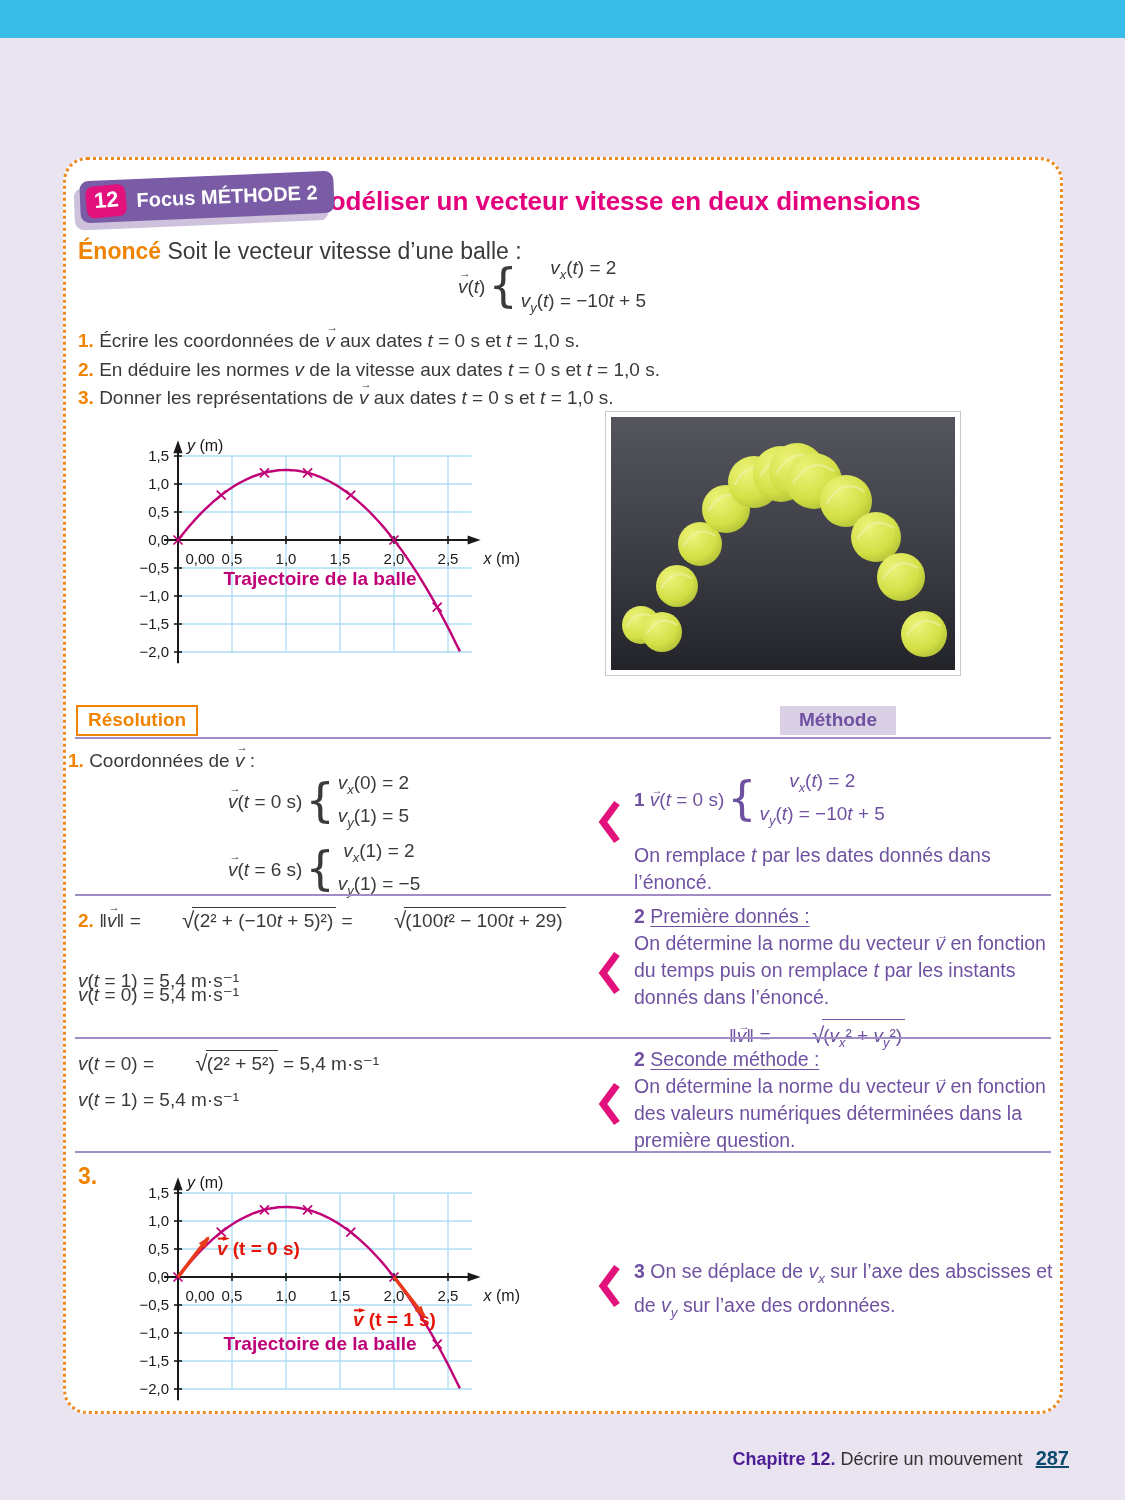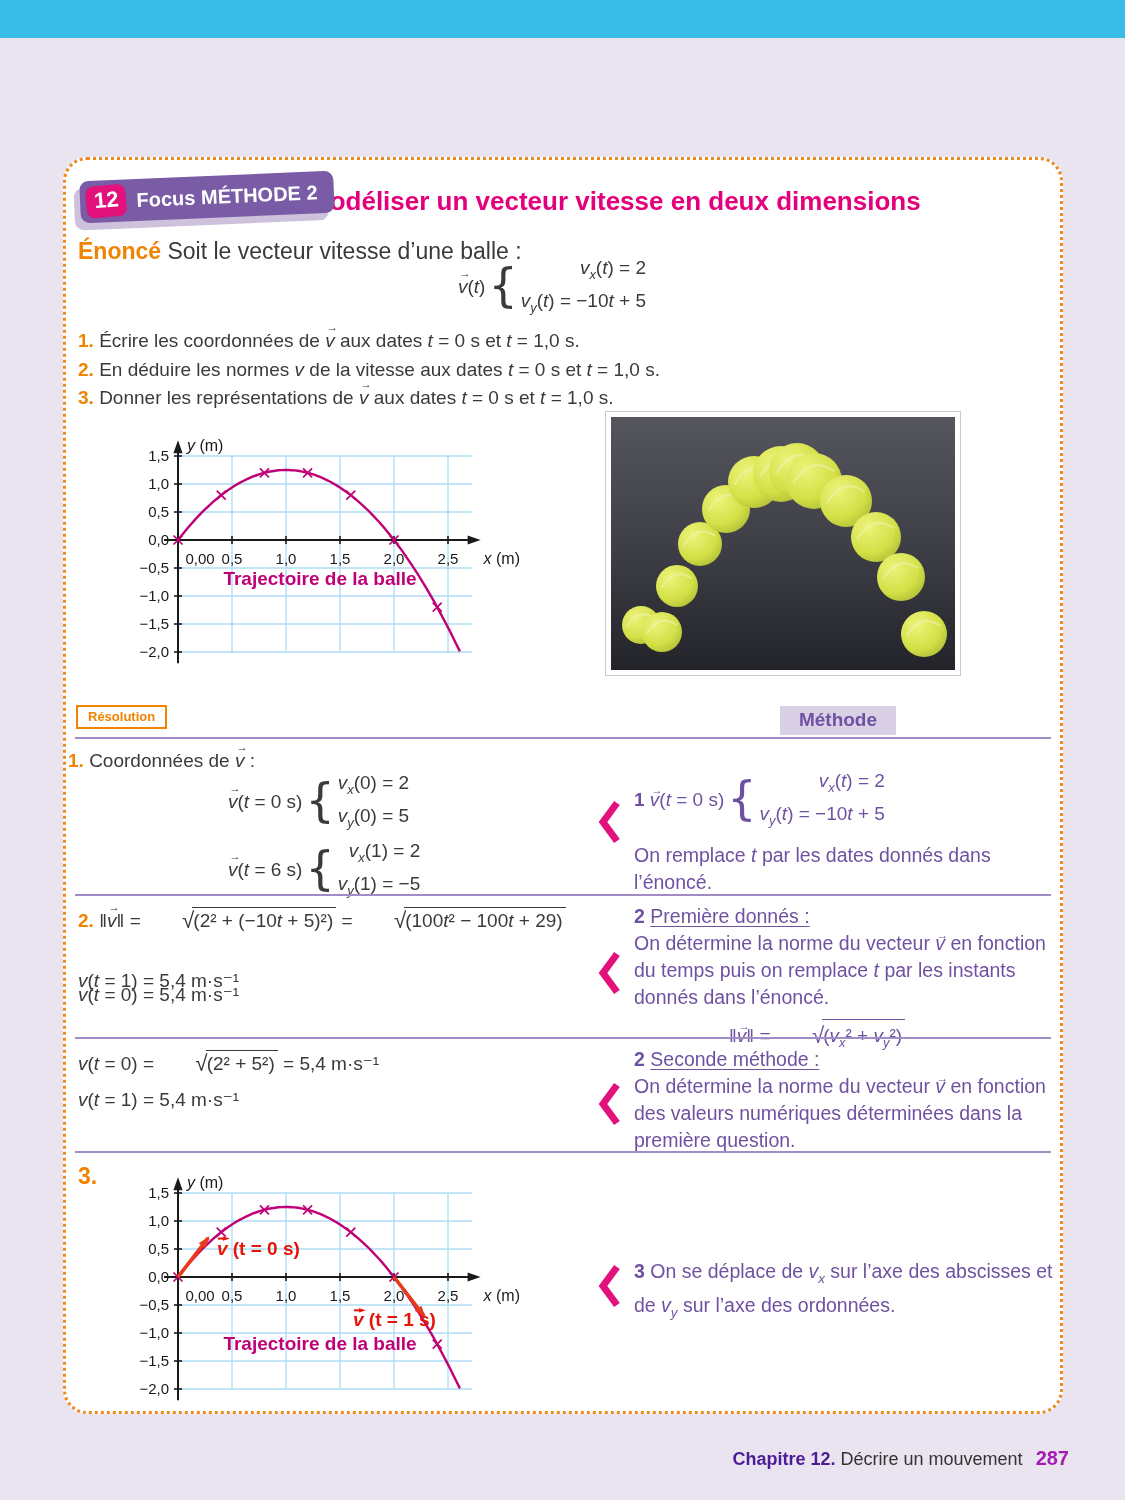--- a/index.html
+++ b/index.html
@@ -24,35 +24,35 @@
   .tk-n{font-weight:bold;}
   .tk-u{text-decoration:underline;text-underline-offset:3px;}
   sub.tk-s{font-style:italic;font-size:0.68em;}
   .vec{font-style:italic;position:relative;display:inline-block;}
   .vec::after{content:"\2192";position:absolute;left:0.12em;top:-0.78em;font-size:0.6em;font-style:normal;}
   .sqrt{display:inline-block;white-space:nowrap;margin-left:36px;}
   .sqrt .sign{display:inline-block;font-size:1.18em;margin-right:-2px;transform:translateY(1px);}
   .sqrt .rad{display:inline-block;border-top:1.6px solid currentColor;padding:2px 3px 0 1px;}
   .sys{display:inline-flex;align-items:center;vertical-align:middle;margin-left:3px;}
   .sys .br{font-size:46px;font-weight:400;line-height:0.9;margin-right:3px;transform:translateY(-2px);font-family:"DejaVu Sans",sans-serif;}
-  .sys .lns{display:flex;flex-direction:column;text-align:right;}
+  .sys .lns{display:flex;flex-direction:column;text-align:center;}
   .sys .ln{line-height:26px;white-space:nowrap;}
   
-  .resbox{left:76px;top:705px;border:2px solid #F08300;color:#F08300;font-weight:bold;font-size:13px;padding:2px 10px 3px;background:#fff;z-index:2;}
+  .resbox{left:76px;top:705px;border:2px solid #F08300;color:#F08300;font-weight:bold;font-size:19px;padding:2px 10px 3px;background:#fff;z-index:2;}
   .methbox{left:780px;top:706px;width:116px;text-align:center;background:#DAD0E6;color:#6F51A1;font-weight:bold;font-size:19px;padding:3px 0 4px;z-index:2;}
   .sepline{left:75px;width:976px;height:2px;background:#A18DC5;}
   
   .mblock{display:flex;gap:14px;color:#6F51A1;font-size:19.5px;line-height:27px;}
   .mblock .chev{flex:0 0 auto;}
   .mformula{margin:8px 0 0 95px;}
   
   .footer{top:1447px;right:56px;font-size:18px;color:#2e2e2e;}
   .footer .chap{color:#4c1d95;font-weight:bold;}
   .footer .sect{color:#333;}
-  .footer .pg{font-weight:bold;font-size:20px;color:#a21caf;margin-left:8px;}
+  .footer .pg{font-weight:bold;font-size:20px;color:#0c4a6e;margin-left:8px;text-decoration:underline;}
   
   .photo{left:605px;top:411px;background:#fff;padding:5px;border:1px solid #c9c9c9;line-height:0;}
   .chart{line-height:0;}
 </style>
 </head>
 <body>
 
 <div id="page">
   <div class="abs topbar"></div>
 
@@ -192,21 +192,21 @@
 
   <div class="abs sepline" style="top:737px;"></div>
   <div class="abs resbox">Résolution</div>
   <div class="abs methbox">Méthode</div>
 
   <div class="abs math" style="left:68px;top:750px;"><span class="tk-o">1.</span><span class="tk-t"> Coordonnées de </span><span class="vec">v</span><span class="tk-t"> :</span></div>
   <div class="abs math" style="left:228px;top:770px;"><span class="vec">v</span><span class="tk-t">(</span><span class="tk-i">t</span><span class="tk-t"> = 0 s)</span><span class="sys">
         <span class="br">{</span>
         <span class="lns">
           <span class="ln"><span class="tk-i">v</span><sub class="tk-s">x</sub><span class="tk-t">(0) = 2</span></span>
-          <span class="ln"><span class="tk-i">v</span><sub class="tk-s">y</sub><span class="tk-t">(0) = 5</span></span>
+          <span class="ln"><span class="tk-i">v</span><sub class="tk-s">y</sub><span class="tk-t">(1) = 5</span></span>
         </span>
       </span></div>
   <div class="abs math" style="left:228px;top:838px;"><span class="vec">v</span><span class="tk-t">(</span><span class="tk-i">t</span><span class="tk-t"> = 6 s)</span><span class="sys">
         <span class="br">{</span>
         <span class="lns">
           <span class="ln"><span class="tk-i">v</span><sub class="tk-s">x</sub><span class="tk-t">(1) = 2</span></span>
           <span class="ln"><span class="tk-i">v</span><sub class="tk-s">y</sub><span class="tk-t">(1) = −5</span></span>
         </span>
       </span></div>
 

